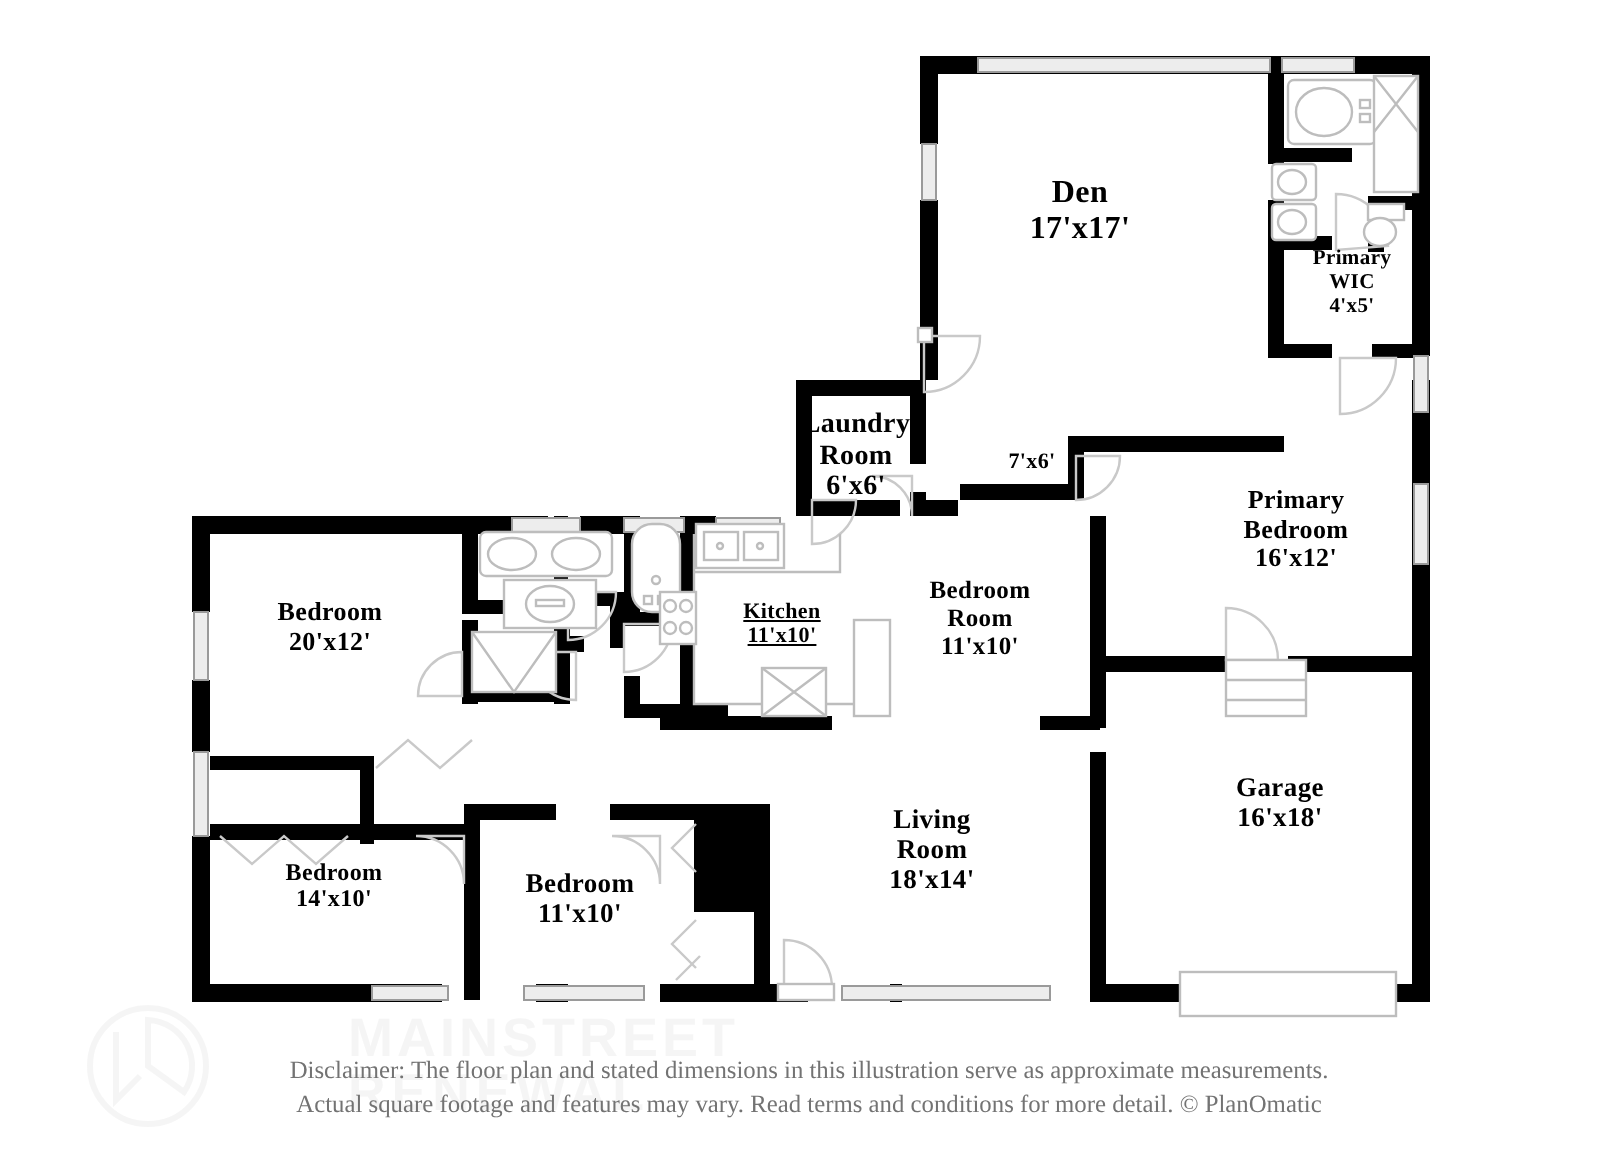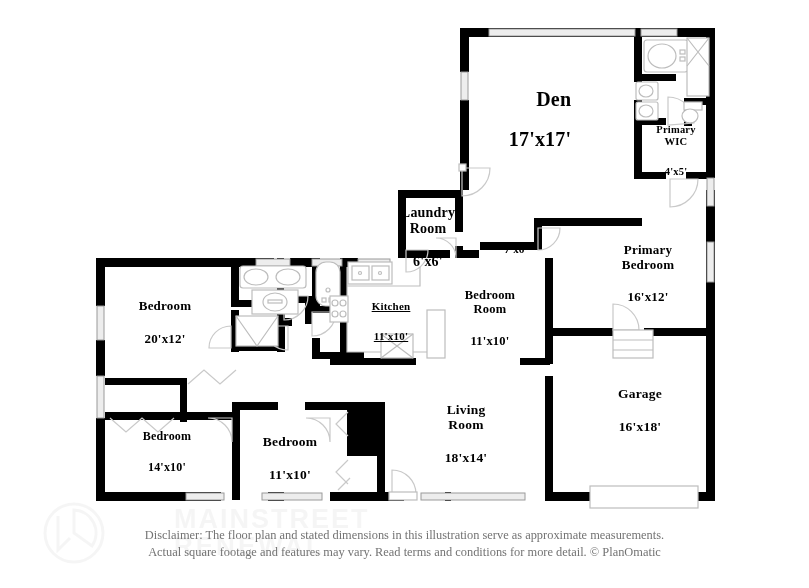--- a/index.html
+++ b/index.html
@@ -1,21 +1,21 @@
 <!DOCTYPE html>
 <html><head>
 <meta charset="utf-8">
 <style>
   html,body{margin:0;padding:0;background:#ffffff;}
   body{width:809px;height:588px;overflow:hidden;font-family:"Liberation Serif",serif;}
   #plan-root{position:relative;width:809px;height:588px;background:#fff;}
   svg#floorplan{position:absolute;left:0;top:0;width:809px;height:588px;}
   .rm-label{position:absolute;text-align:center;font-family:"Liberation Serif",serif;font-weight:bold;color:#000;line-height:1.12;white-space:nowrap;letter-spacing:.2px;}
   .rm-name{display:block;}
-  .rm-dim{display:block;margin-top:18px;}
+  .rm-dim{display:block;}
   .disclaimer{position:absolute;left:0;top:527px;width:809px;text-align:center;font-family:"Liberation Serif",serif;font-size:12.4px;color:#737373;line-height:1.35;}
   .disclaimer div{white-space:nowrap;}
   .watermark{position:absolute;left:28px;top:502px;width:330px;height:66px;pointer-events:none;opacity:.5;}
   .wm-text{position:absolute;left:108px;top:4px;font-family:"Liberation Sans",sans-serif;font-weight:bold;font-size:27px;letter-spacing:2px;color:#ececec;line-height:1.0;margin-left:38px;}
   .wm-text span{display:block;}
   .wm-sub{font-size:26px;letter-spacing:3px;}
 </style>
 </head>
 <body>
 
@@ -247,21 +247,21 @@
       <rect class="fx2" x="427" y="310" width="18" height="48"></rect>
     </g>
 
     <g>
       <rect class="fx2" x="613" y="330" width="40" height="28"></rect>
       <path class="fx" d="M613 340 L653 340 M613 350 L653 350"></path>
       <rect class="fx2" x="590" y="486" width="108" height="22"></rect>
     </g>
   </svg>
 
-  <div class="rm-label" style="left:540px;top:88px;transform:translateX(-50%);font-size:20px;text-align:right;">
+  <div class="rm-label" style="left:540px;top:88px;transform:translateX(-50%);font-size:16px;">
     <span class="rm-name">Den</span>
     <span class="rm-dim">17'x17'</span>
   </div>
 
   <div class="rm-label" style="left:676px;top:124px;transform:translateX(-50%);font-size:10.5px;">
     <span class="rm-name">Primary</span>
     <span class="rm-name">WIC</span>
     <span class="rm-dim">4'x5'</span>
   </div>
 

